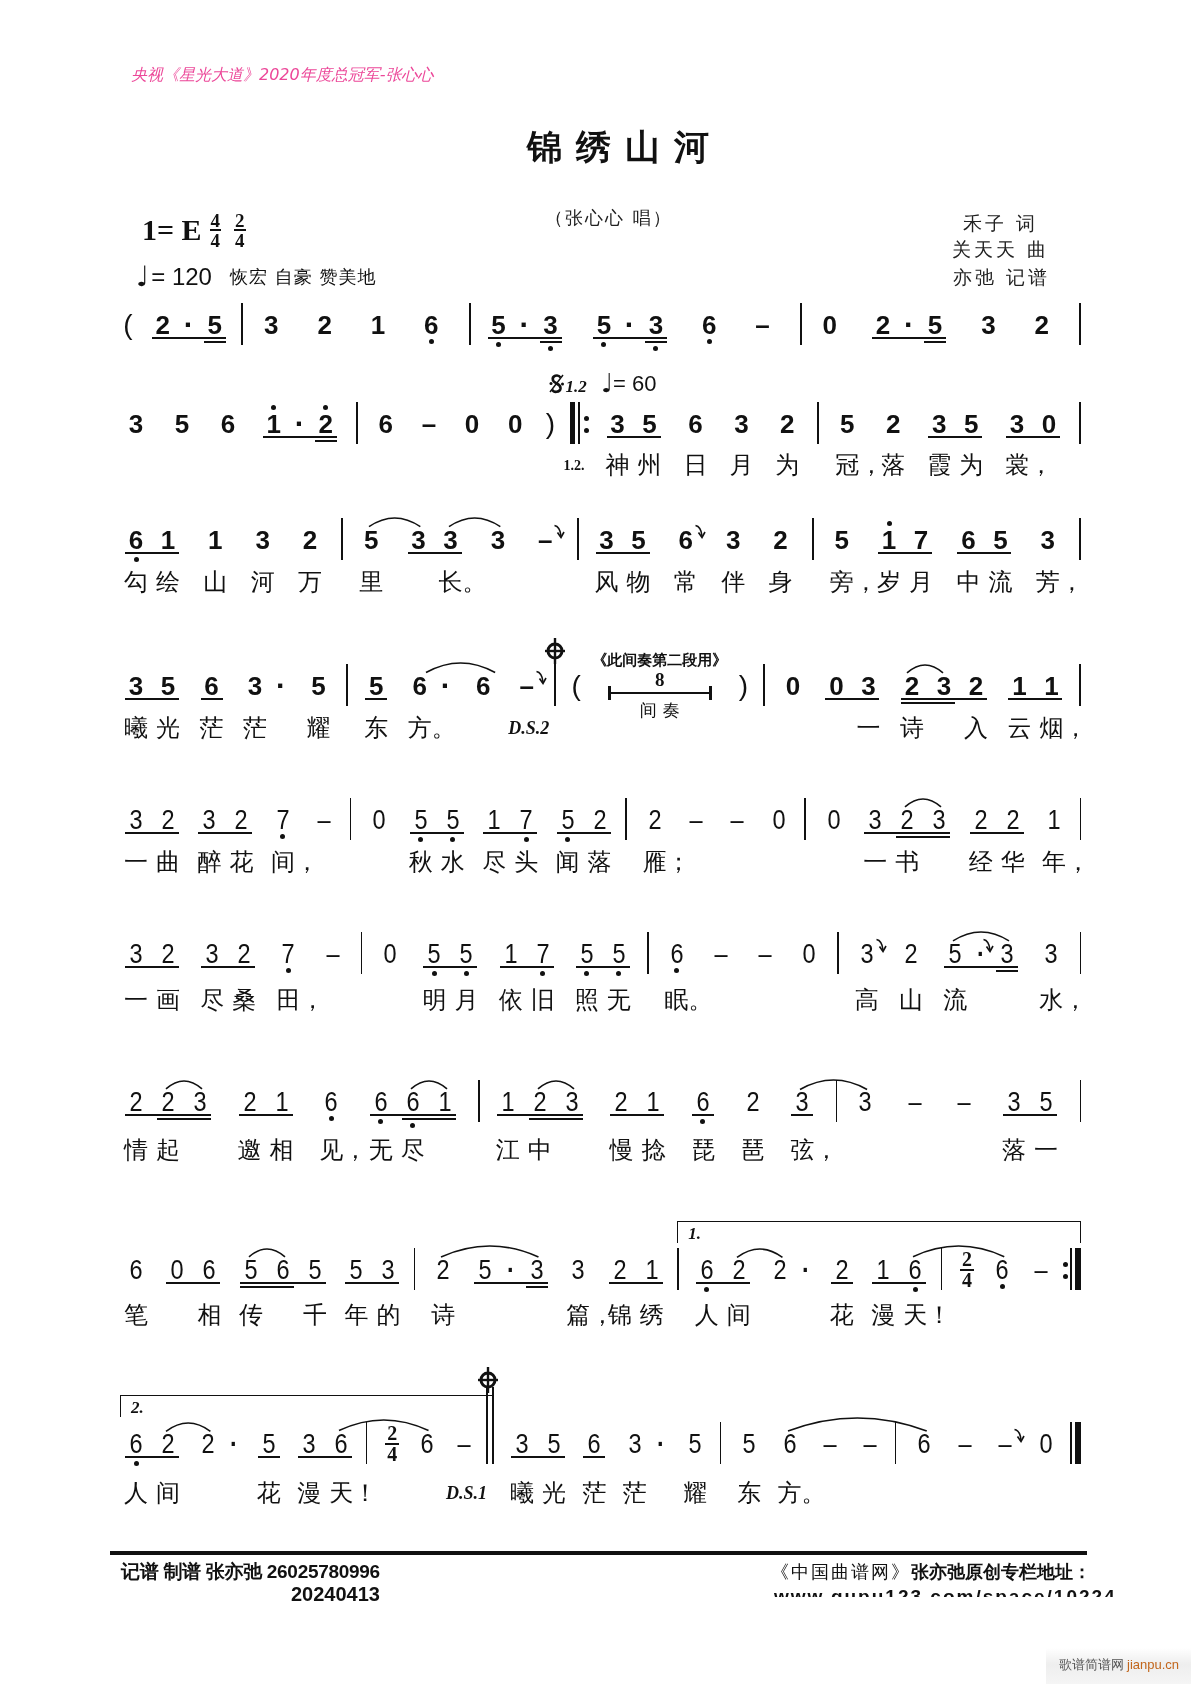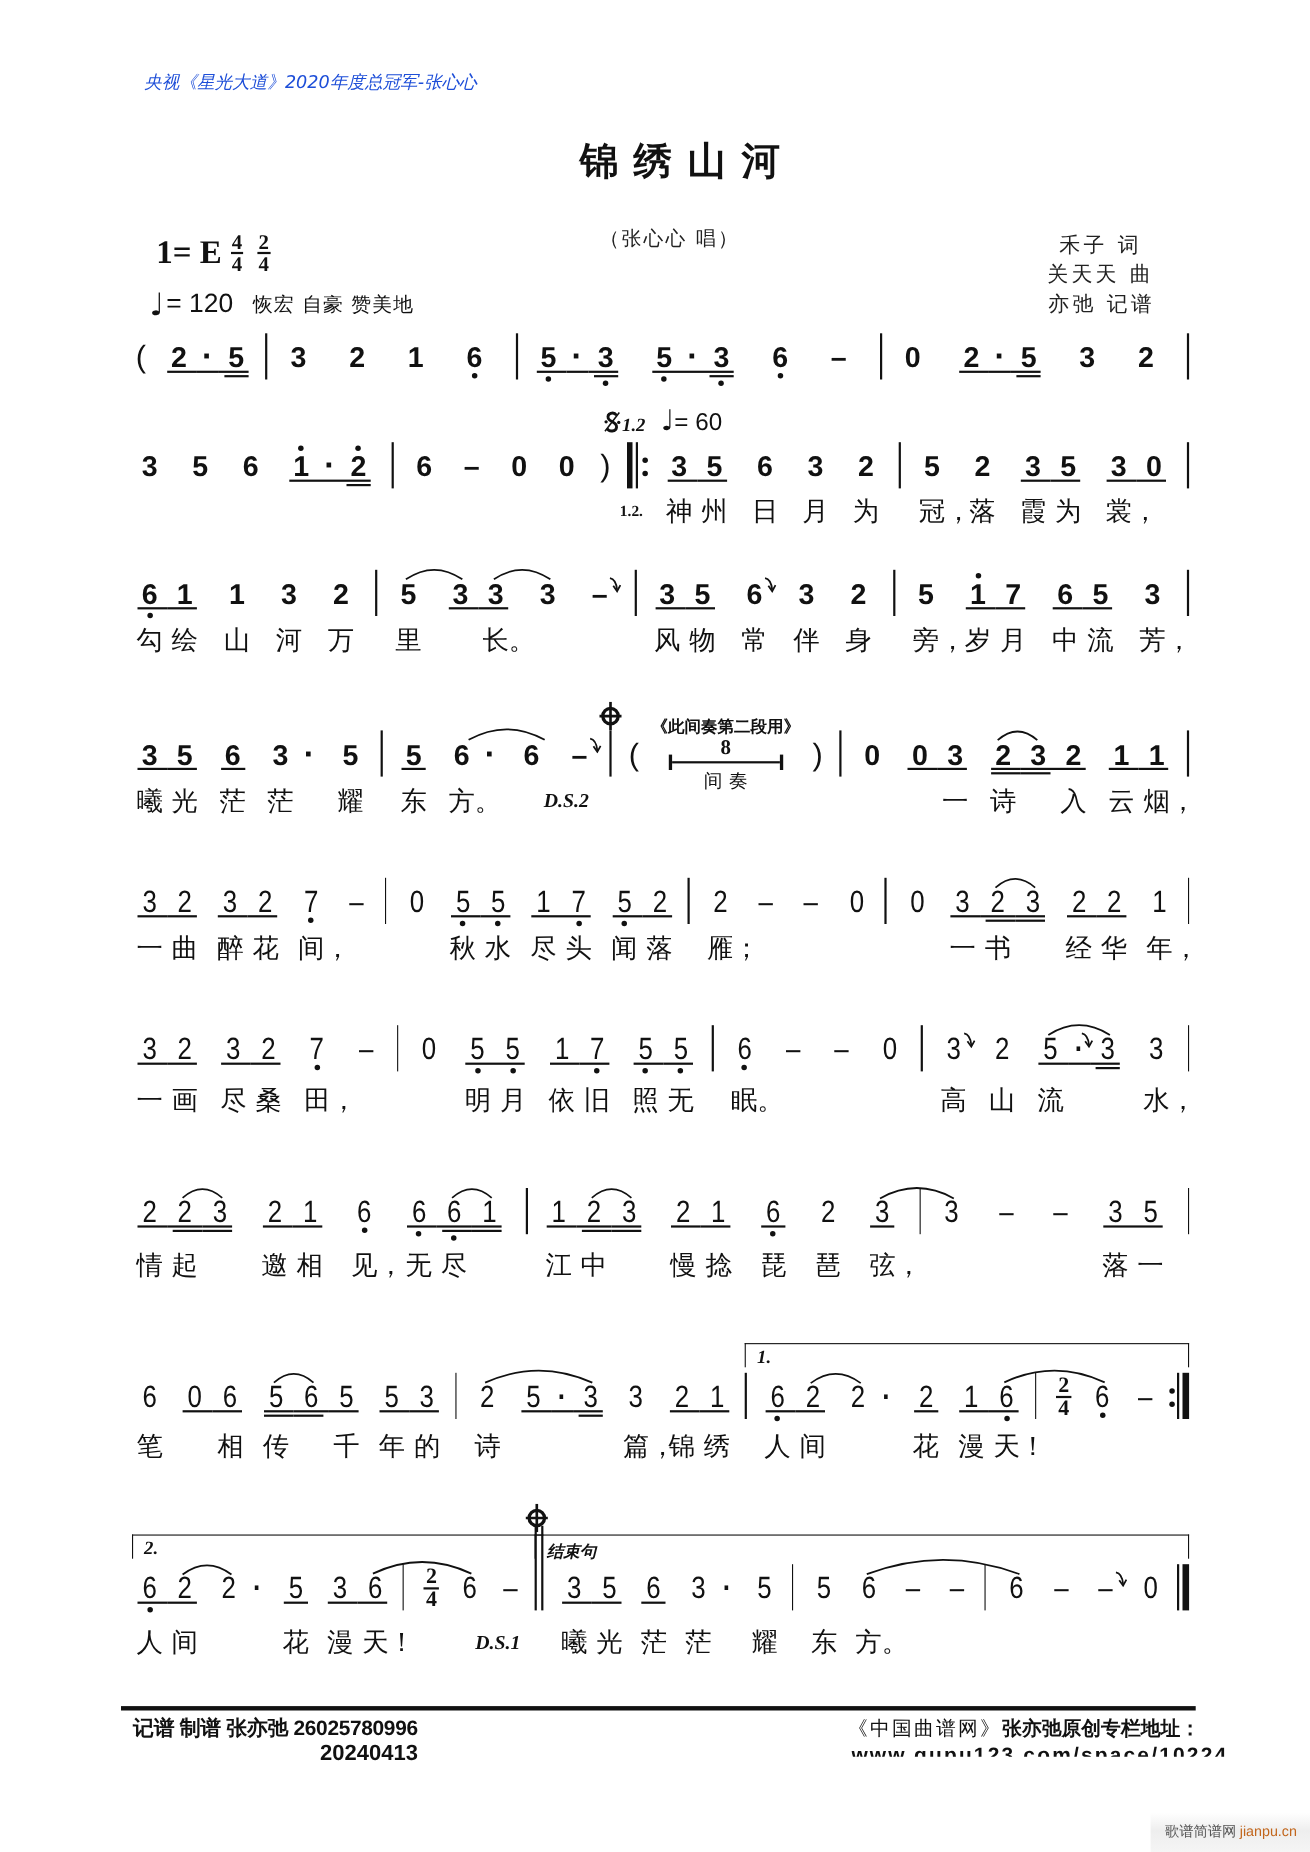--- a/index.html
+++ b/index.html
@@ -1,21 +1,21 @@
 <!DOCTYPE html>
 <html><head>
 <meta charset="utf-8">
 <style>
 *{box-sizing:border-box;}
 html,body{margin:0;padding:0;background:#fff;}
 body{position:relative;width:1191px;height:1684px;overflow:hidden;color:#111;font-family:"DejaVu Sans",sans-serif;}
 .abs{position:absolute;white-space:nowrap;}
 
 
-#caption{left:131px;top:65px;font-size:16px;line-height:20px;font-style:italic;color:#1d4ed8;}
+#caption{left:131px;top:65px;font-size:16px;line-height:20px;font-style:italic;color:#ec4899;}
 #title{left:505px;width:226px;top:126px;text-align:center;font-family:"DejaVu Serif",serif;font-weight:bold;font-size:35px;line-height:42px;letter-spacing:14px;padding-left:14px;}
 #performer{left:545px;top:206px;font-family:"DejaVu Serif",serif;font-size:18px;line-height:24px;letter-spacing:2px;color:#222;}
 .credit{font-family:"DejaVu Serif",serif;font-size:19px;line-height:24px;letter-spacing:3px;color:#222;}
 #credit-lyricist{left:963px;top:211px;}
 #credit-composer{left:952px;top:237px;}
 #credit-transcriber{left:953px;top:265px;}
 #key{left:142px;top:212px;height:36px;display:flex;align-items:center;justify-content:space-between;}
 #key .key-label{font-family:"Liberation Serif",serif;font-weight:bold;font-size:30px;line-height:34px;margin-right:8px;}
 .frac{display:inline-flex;flex-direction:column;align-items:center;font-family:"Liberation Serif",serif;font-weight:bold;font-size:19px;line-height:15px;margin-right:13px;}
 .frac .num{border-bottom:2px solid #111;padding:0 1px 1px;}
@@ -67,21 +67,21 @@
 .cd.c1{top:7px}.cd.c2{top:19px}
 .bar.repeat-start{width:20px;}
 .bar.repeat-start .ln.thick{left:0;width:5px}.bar.repeat-start .ln.thin{left:8px;width:2px}.bar.repeat-start .cd{left:14px}
 .bar.repeat-end{width:18px;}
 .bar.repeat-end .cd{left:0}.bar.repeat-end .ln.thin{left:7px;width:2px}.bar.repeat-end .ln.thick{left:12px;width:6px}
 .bar.double{width:8px}.bar.double .ln.b{left:6px;width:2px}
 .bar.final{width:11px}.bar.final .ln.thin{left:0;width:2px}.bar.final .ln.thick{left:5px;width:6px}
 .sys-8 .bar.double .ln{top:-42px;height:77px;}
 .coda{position:absolute;left:-10px;top:-33px;width:22px;height:26px;}
 .sys-8 .coda{left:-9px;top:-62px;}
-.ds{position:absolute;right:21px;top:calc(var(--ly) + 3px);font-family:"Liberation Serif",serif;font-style:italic;font-weight:bold;font-size:18px;line-height:24px;white-space:nowrap;}
+.ds{position:absolute;right:7px;top:calc(var(--ly) + 3px);font-family:"Liberation Serif",serif;font-style:italic;font-weight:bold;font-size:18px;line-height:24px;white-space:nowrap;}
 .verse{position:absolute;left:-6px;top:calc(var(--ly) + 4px);font-family:"Liberation Serif",serif;font-weight:bold;font-size:14px;line-height:24px;white-space:nowrap;}
 .segno-mark{position:absolute;left:-22px;top:-40px;height:28px;display:flex;align-items:flex-end;white-space:nowrap;}
 .segno-mark .sg{margin-bottom:2px;}
 .segno-mark .sg-txt{font-family:"Liberation Serif",serif;font-style:italic;font-weight:bold;font-size:17px;line-height:20px;margin-left:1px;margin-right:14px;}
 .segno-mark .tq::before{content:"\2669";font-family:"DejaVu Sans",sans-serif;font-size:26px;line-height:28px;}
 .segno-mark .tv{font-family:"Liberation Sans",sans-serif;font-size:22px;line-height:26px;}
 .m-label{position:absolute;left:36px;top:-20px;font-weight:bold;font-size:15px;line-height:18px;white-space:nowrap;}
 
 .mm{position:relative;flex:0 0 auto;width:104px;height:30px;}
 .mm-n{position:absolute;left:0;right:0;top:-1px;text-align:center;font-family:"Liberation Serif",serif;font-weight:bold;font-size:19px;line-height:20px;}
@@ -1657,23 +1657,20 @@
           </span>
         </div>
       </div>
       <div class="bar final">
         <span class="ln thin"></span>
         <span class="ln thick"></span>
       </div>
       <div class="volta" style="left: 0px; width: 374px;">
         <span class="volta-label">2.</span>
       </div>
-      <div class="volta closed" style="left: 366px; width: 595.016px;">
-        <span class="volta-label txt">结束句</span>
-      </div>
       <span class="slur" style="left: 45px; width: 46.4219px; top: -8.32109px; height: 12.3211px;">
         <svg width="46.421875" height="12.32109375">
           <path d="M1 10.32109375 Q 23.2109375 -6.321093749999999 45.421875 10.32109375" fill="none" stroke="#111" stroke-width="1.6"></path>
         </svg>
       </span>
       <span class="slur" style="left: 218.266px; width: 91.5156px; top: -10.5758px; height: 14.5758px;">
         <svg width="91.515625" height="14.57578125">
           <path d="M1 12.57578125 Q 45.7578125 -8.57578125 90.515625 12.57578125" fill="none" stroke="#111" stroke-width="1.6"></path>
         </svg>
       </span>

